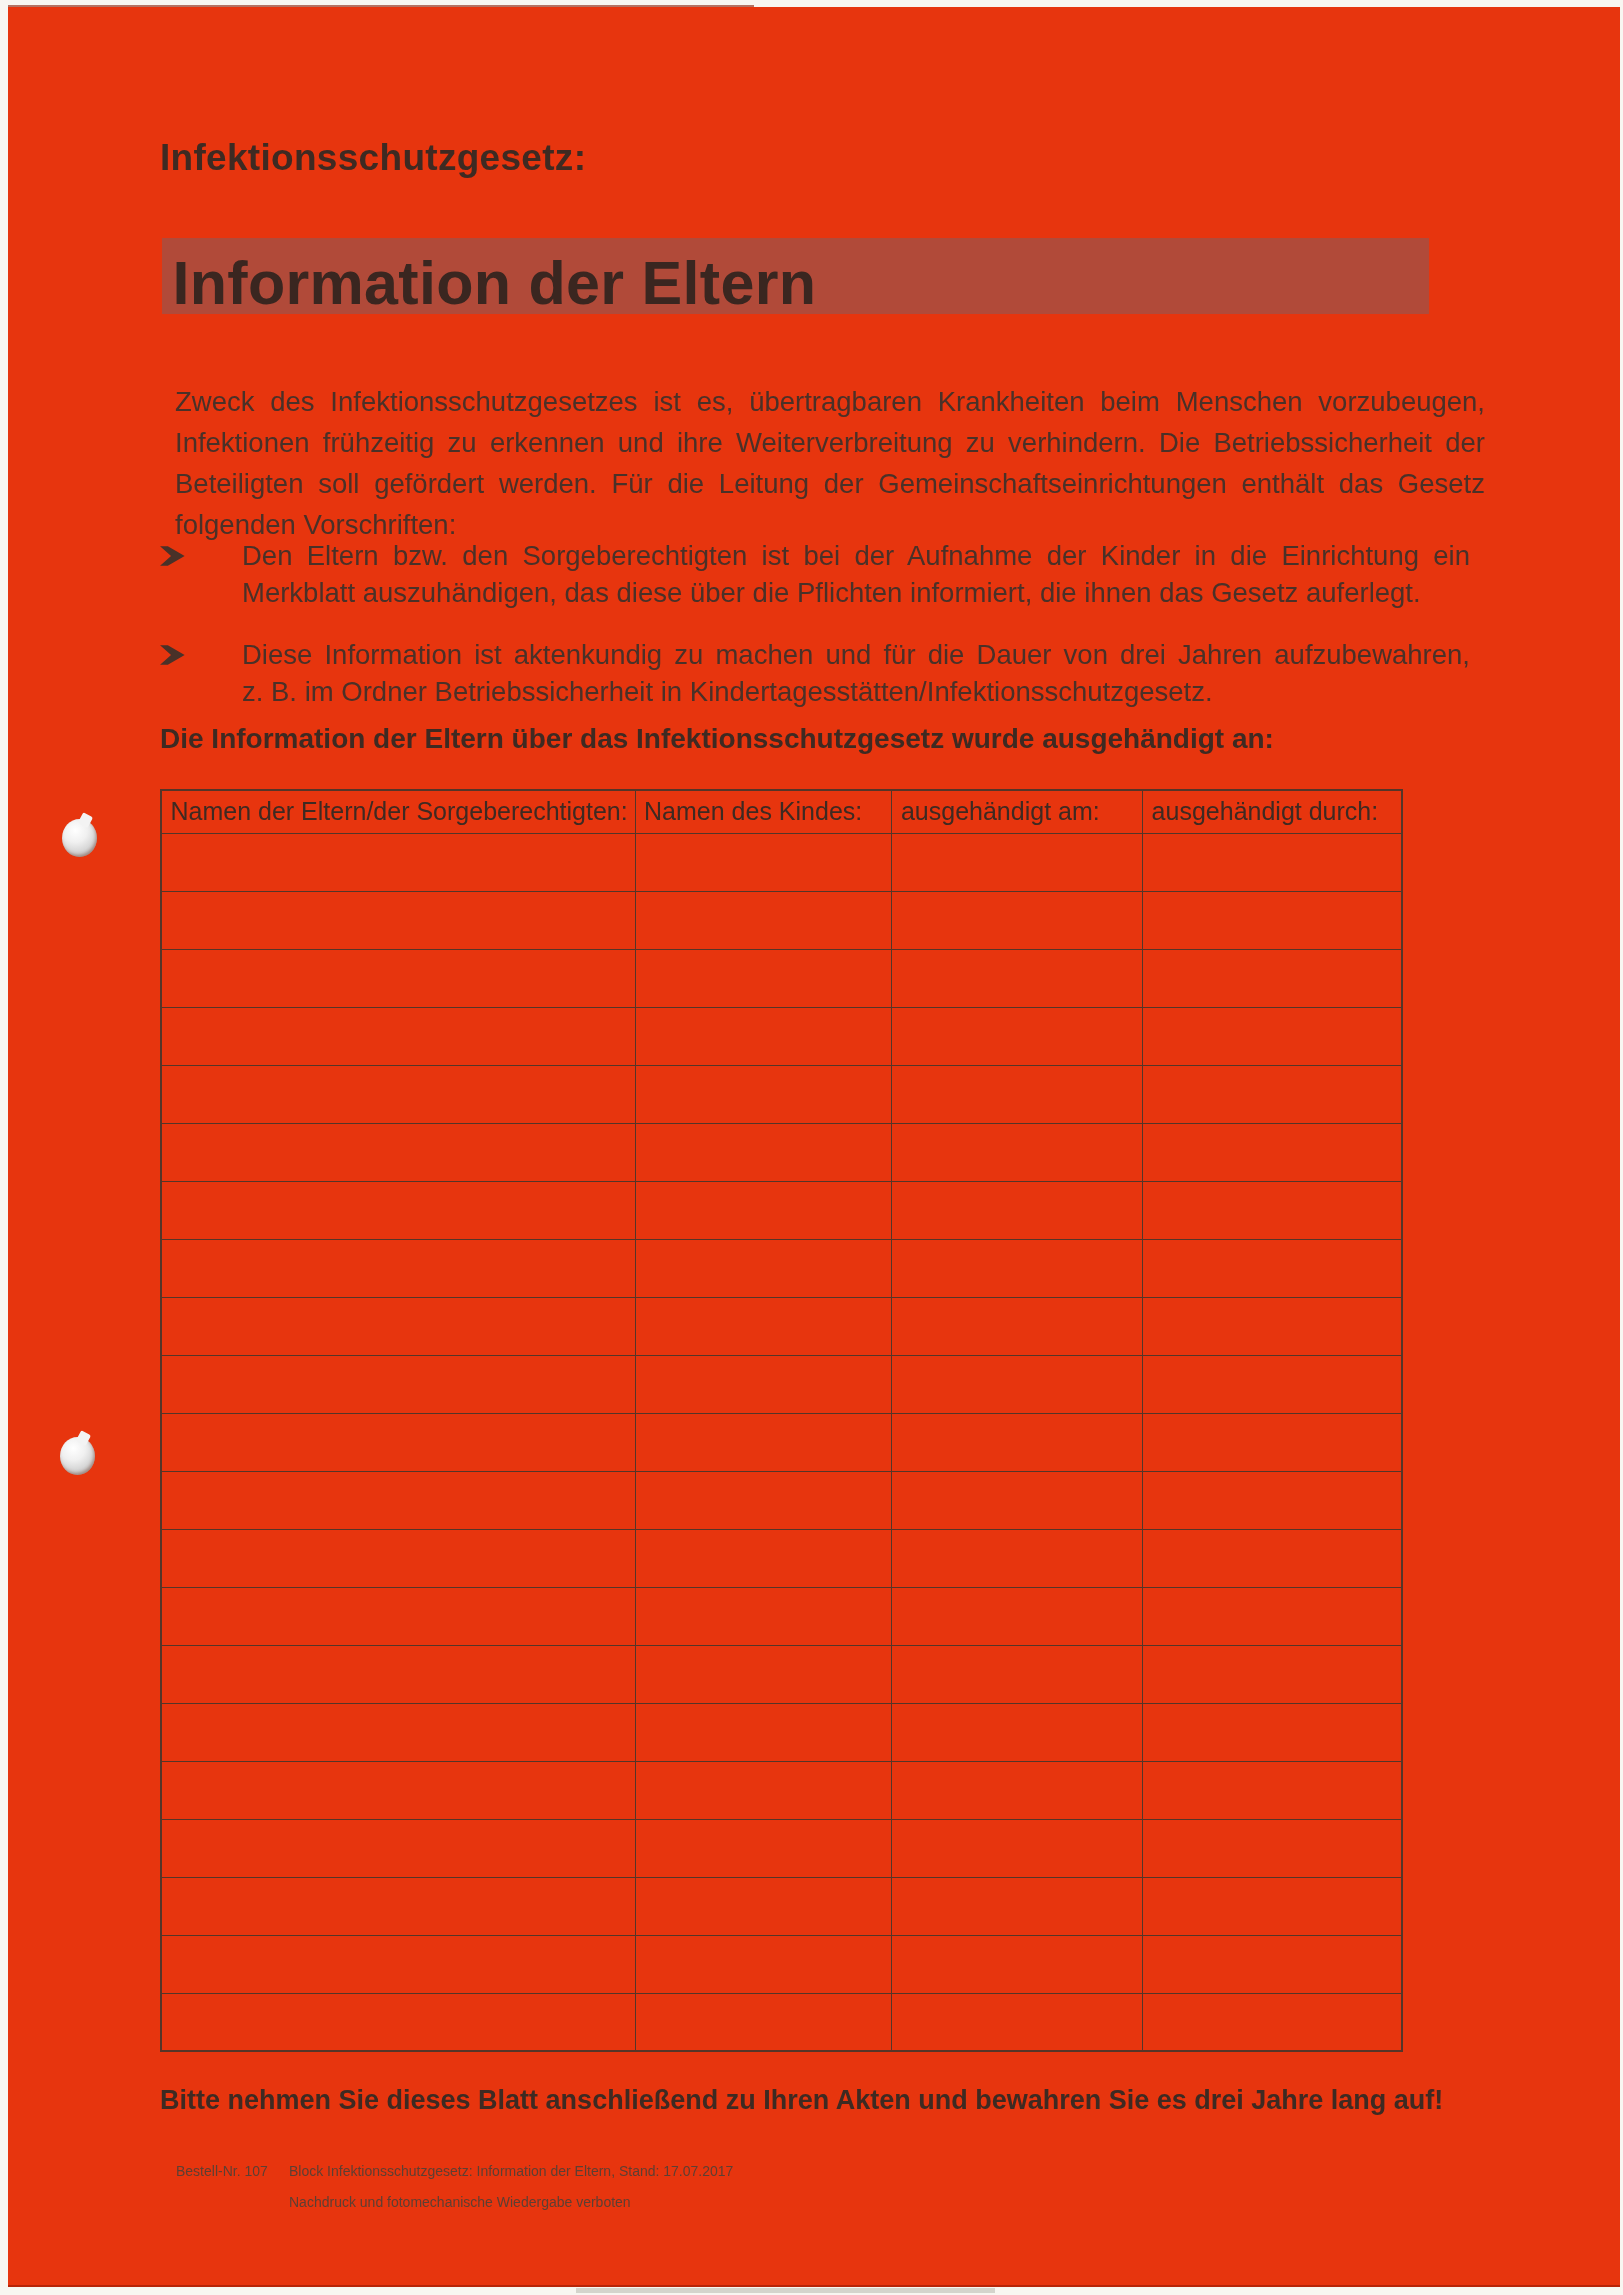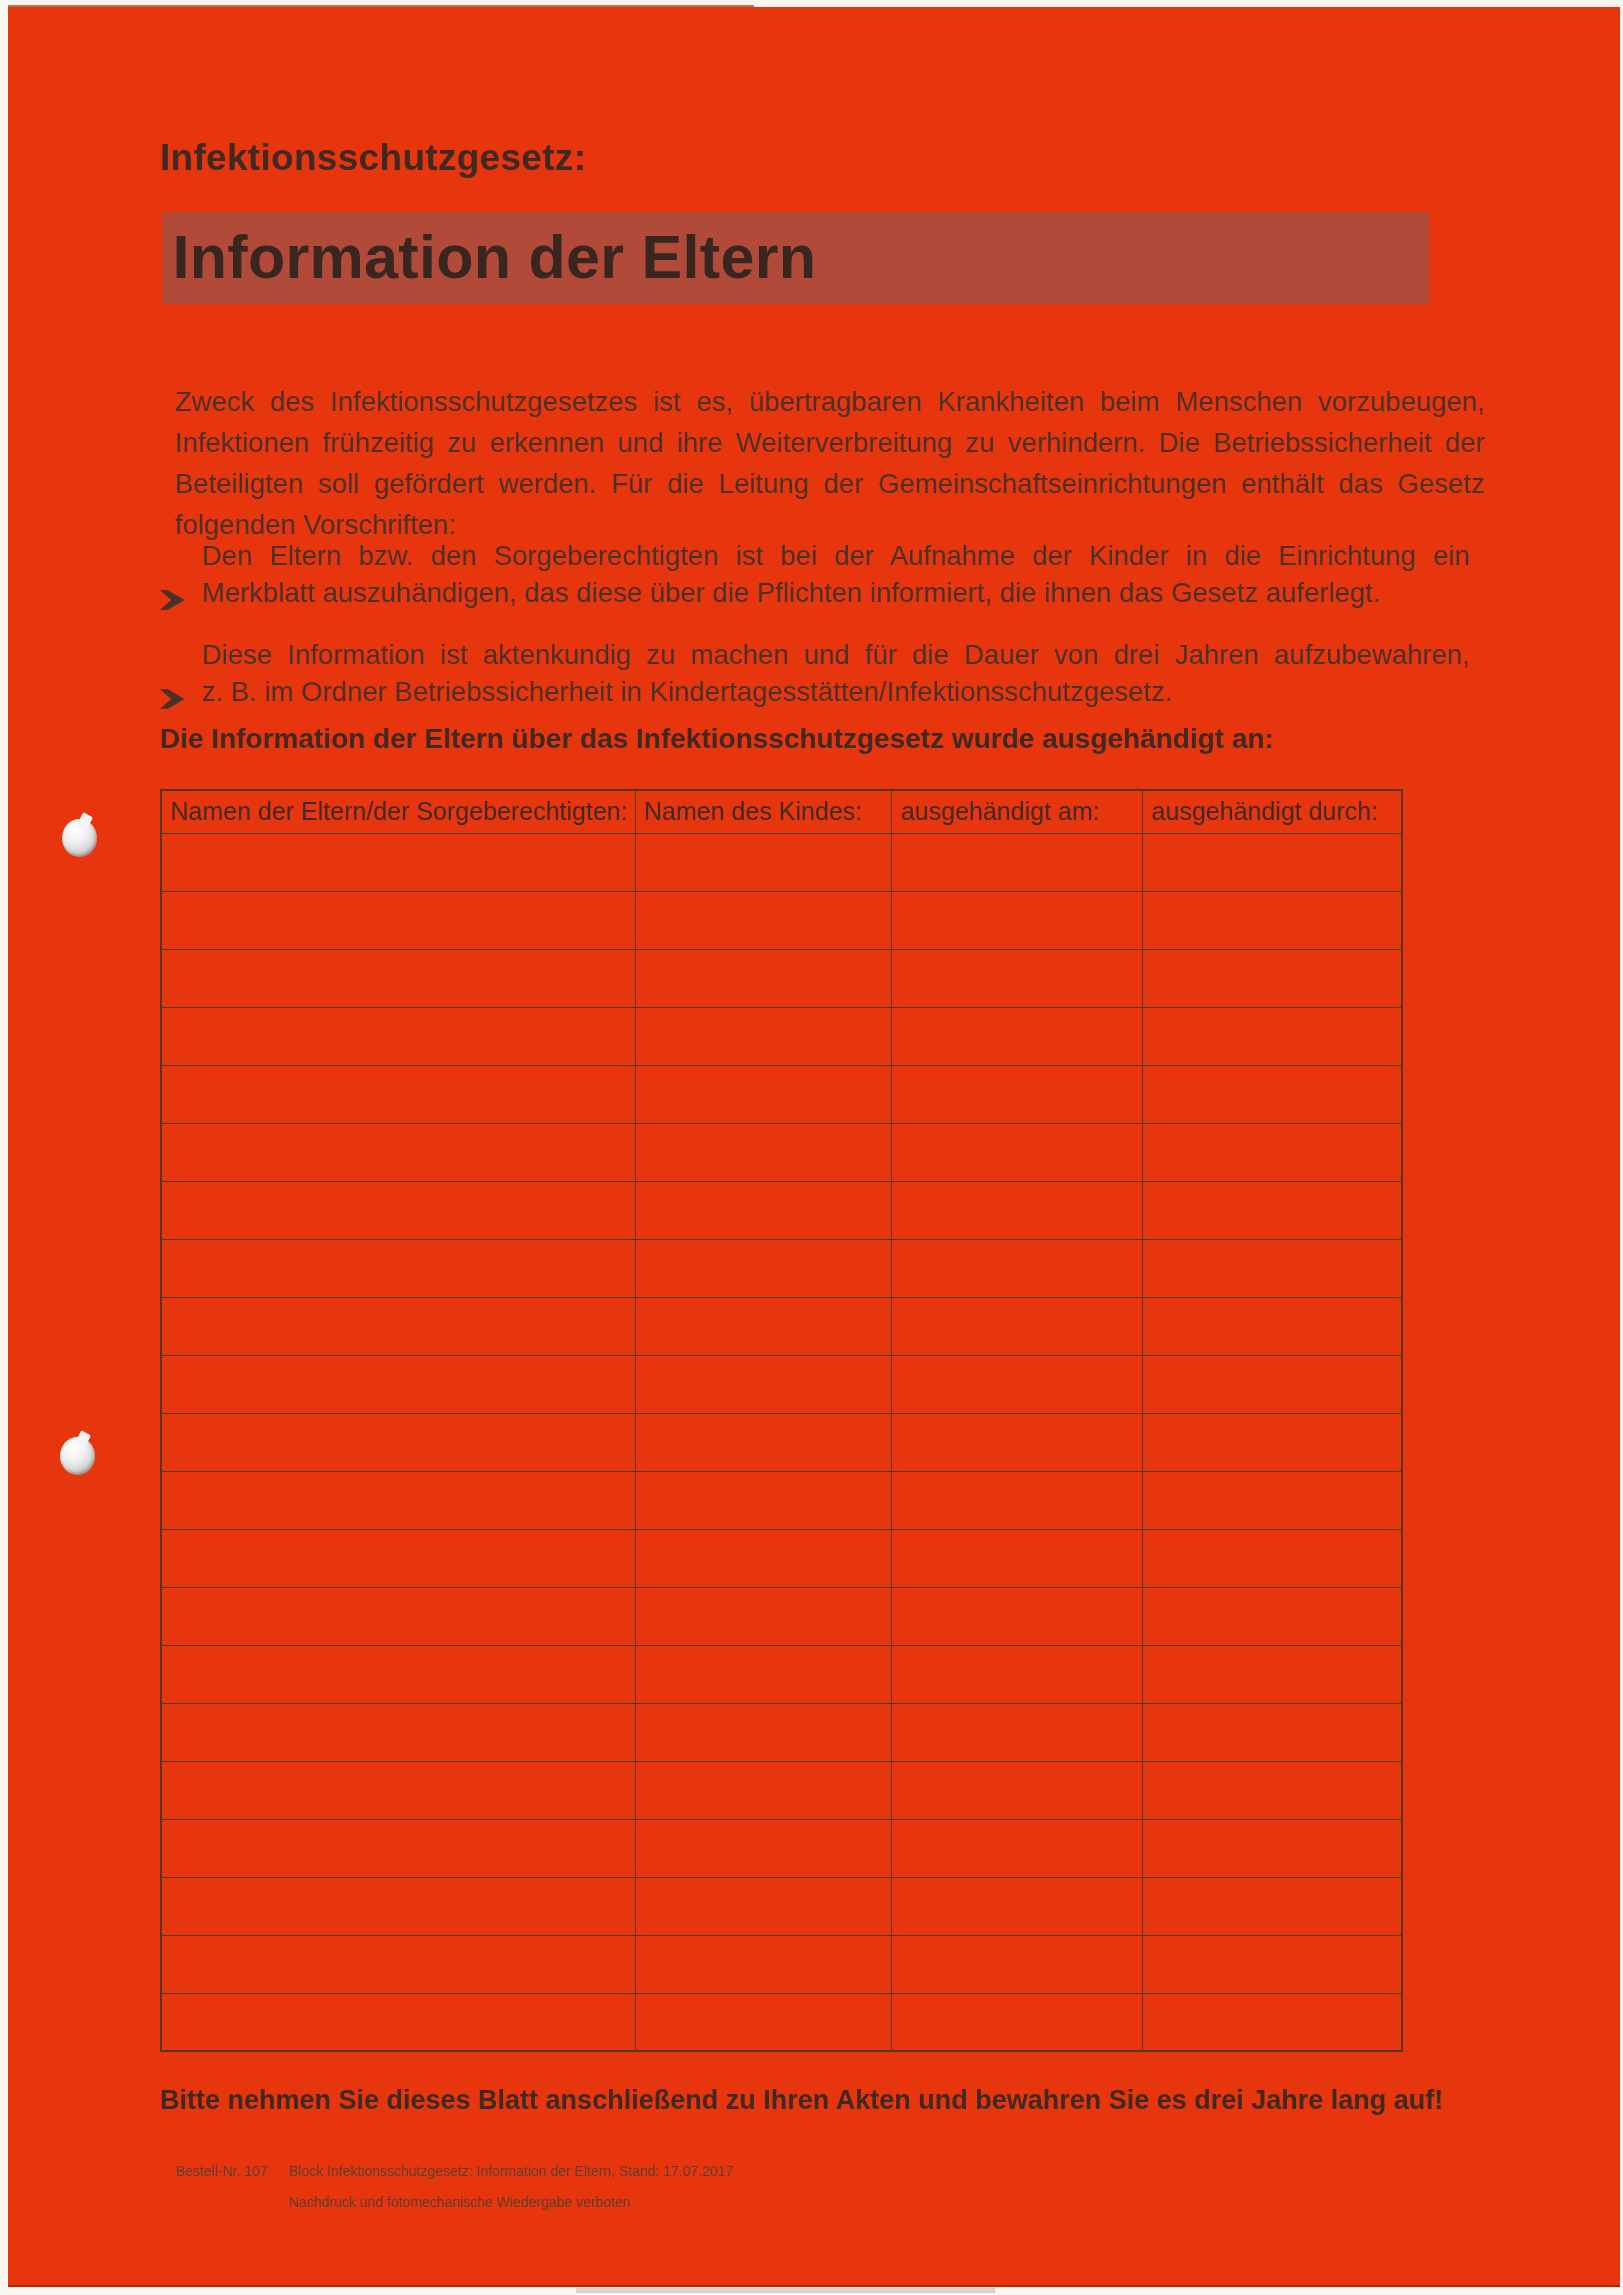--- a/index.html
+++ b/index.html
@@ -64,22 +64,22 @@
   
   .eyebrow {
     position: absolute;
     left: 160px; top: 137px;
     font-size: 37px; font-weight: bold;
     color: var(--ink_dark);
     letter-spacing: 0.3px;
   }
   .banner {
     position: absolute;
-    left: 162px; top: 212px;
-    width: 1267px; height: 92px;
+    left: 162px; top: 238px;
+    width: 1267px; height: 76px;
     background: var(--banner_red);
   }
   .banner-title {
     font-size: 61px; font-weight: bold;
     line-height: 90px;
     padding-left: 10.5px;
     color: #3a2620;
     letter-spacing: 0.3px;
     white-space: nowrap;
   }
@@ -93,21 +93,22 @@
   }
   .intro .line { text-align: justify; text-align-last: justify; }
   .intro .line:last-child { text-align-last: auto; }
   .bullets {
     position: absolute;
     left: 160px; top: 537px;
     width: 1310px;
   }
   .bullet {
     display: flex;
-    align-items: flex-end;
+    align-items: flex-start;
+    gap: 40px;
   }
   .bullet + .bullet { margin-top: 25px; }
   .bullet-marker {
     flex: 0 0 42px;
     padding-top: 7.9px;
   }
   .bullet-marker svg { display: block; }
   .bullet-text {
     flex: 1 1 auto;
     font-size: 27.5px;

